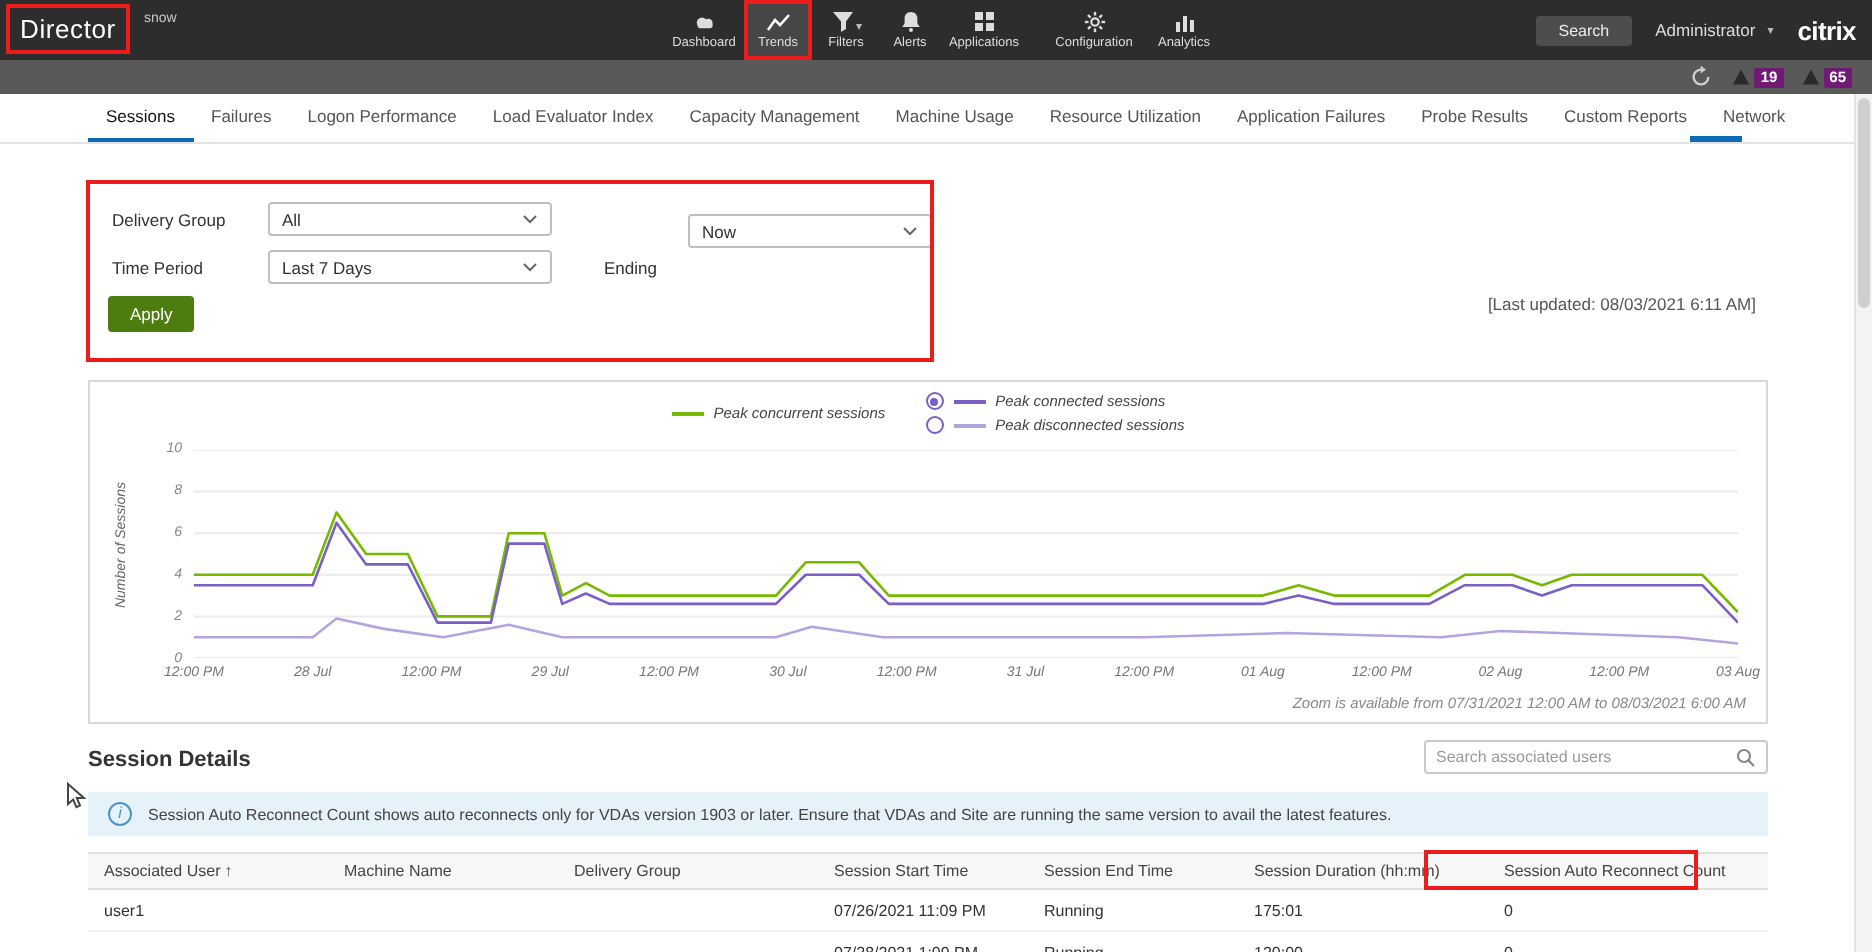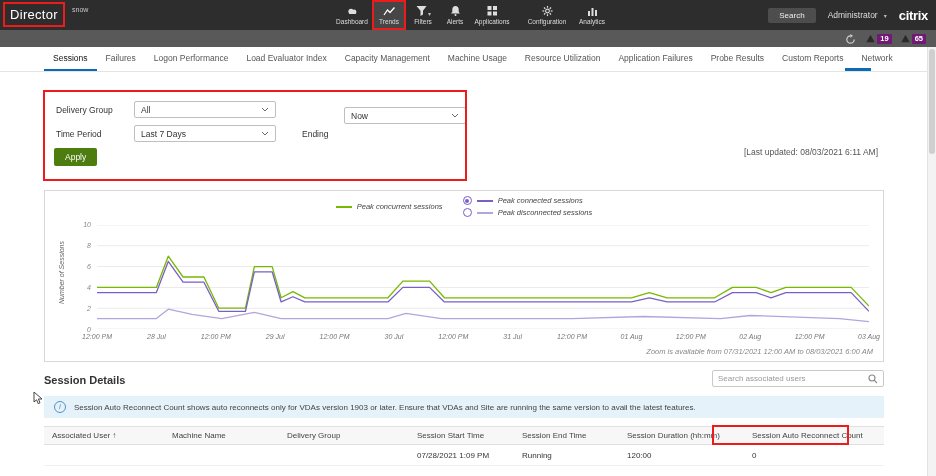--- a/index.html
+++ b/index.html
@@ -343,20 +343,29 @@
         <span class="sort-arrow">↑</span>
       </div>
       <div class="th col-machine">Machine Name</div>
       <div class="th col-group">Delivery Group</div>
       <div class="th col-start">Session Start Time</div>
       <div class="th col-end">Session End Time</div>
       <div class="th col-dur">Session Duration (hh:mm)</div>
       <div class="th col-rec">Session Auto Reconnect Count</div>
     </div>
 
+    <div class="trow">
+      <div class="td col-user">user1</div>
+      <div class="td col-machine"><span class="redacted-bar rb-machine"></span></div>
+      <div class="td col-group"><span class="redacted-bar rb-group"></span></div>
+      <div class="td col-start">07/26/2021 11:09 PM</div>
+      <div class="td col-end">Running</div>
+      <div class="td col-dur">175:01</div>
+      <div class="td col-rec">0</div>
+    </div>
 
     <div class="trow">
       <div class="td col-user"></div>
       <div class="td col-machine"><span class="redacted-bar rb-machine"></span></div>
       <div class="td col-group"><span class="redacted-bar rb-group"></span></div>
       <div class="td col-start">07/28/2021 1:09 PM</div>
       <div class="td col-end">Running</div>
       <div class="td col-dur">120:00</div>
       <div class="td col-rec">0</div>
     </div>

